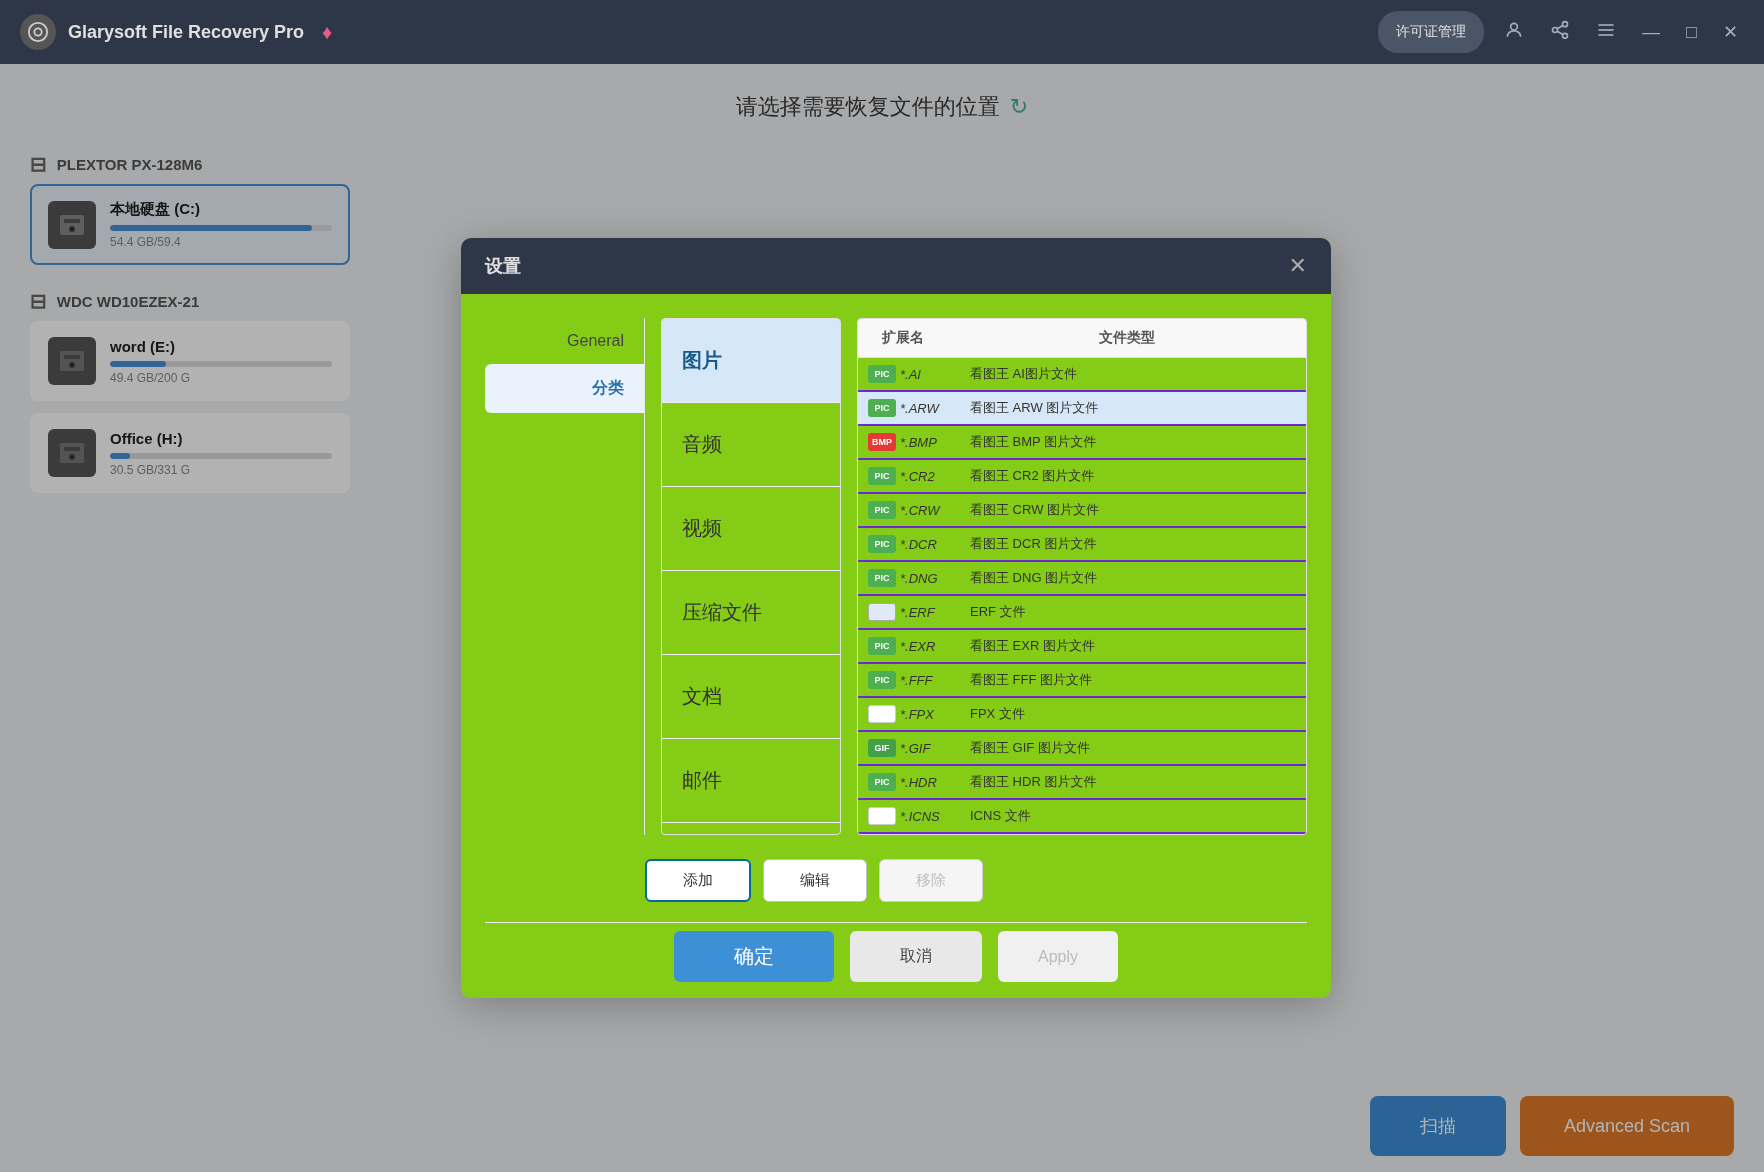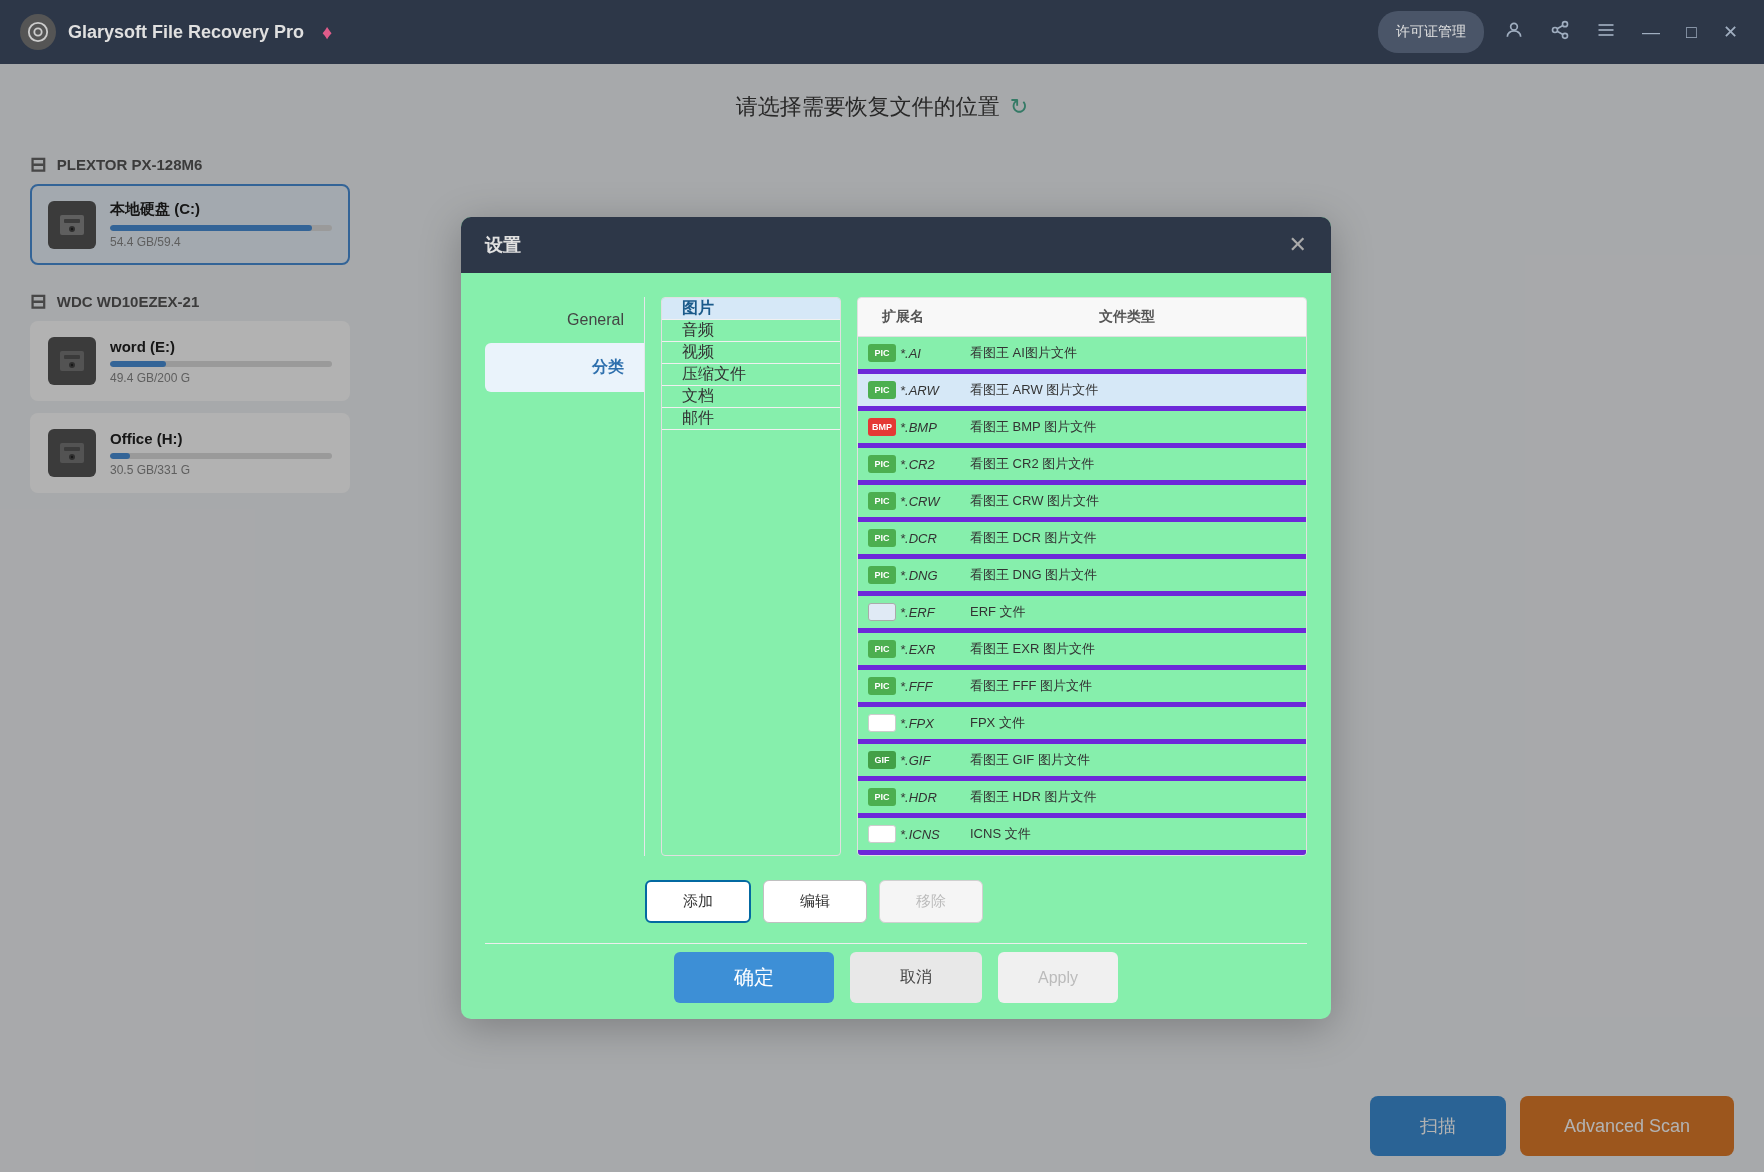--- a/index.html
+++ b/index.html
@@ -223,21 +223,21 @@
     .modal-overlay {
       position: absolute;
       top: 0; left: 0; right: 0; bottom: 0;
       background: rgba(0,0,0,0.3);
       display: flex;
       align-items: center;
       justify-content: center;
       z-index: 100;
     }
     .modal {
-      background: #86efac;
+      background: #84cc16;
       border-radius: 10px;
       width: 870px;
       min-height: 620px;
       box-shadow: 0 8px 40px rgba(0,0,0,0.25);
       display: flex;
       flex-direction: column;
       overflow: hidden;
       margin-left: 28px;
     }
     .modal-header {
@@ -291,22 +291,22 @@
     
     .modal-categories {
       width: 180px;
       flex-shrink: 0;
       border: 1px solid #e0e0e0;
       border-radius: 4px;
       margin: 0 16px;
       overflow-y: auto;
     }
     .category-item {
-      padding: 0 20px;
-      font-size: 16px;
+      padding: 28px 20px;
+      font-size: 20px;
       color: #333;
       cursor: pointer;
       border-bottom: 1px solid #f0f0f0;
     }
     .category-item.selected {
       background: #d6e8f7;
       color: #1a5a8a;
       font-weight: 600;
     }
 
@@ -340,21 +340,21 @@
       font-weight: 600;
     }
     .filetypes-body {
       flex: 1;
       overflow-y: auto;
     }
     .filetype-row {
       display: flex;
       align-items: center;
       padding: 7px 4px;
-      border-bottom: 5px solid #6d28d9;
+      border-bottom: 2px solid #6d28d9;
     }
     .filetype-row.highlighted {
       background: #d6e8f7;
     }
     .filetype-badge {
       width: 28px;
       height: 18px;
       border-radius: 3px;
       display: flex;
       align-items: center;

